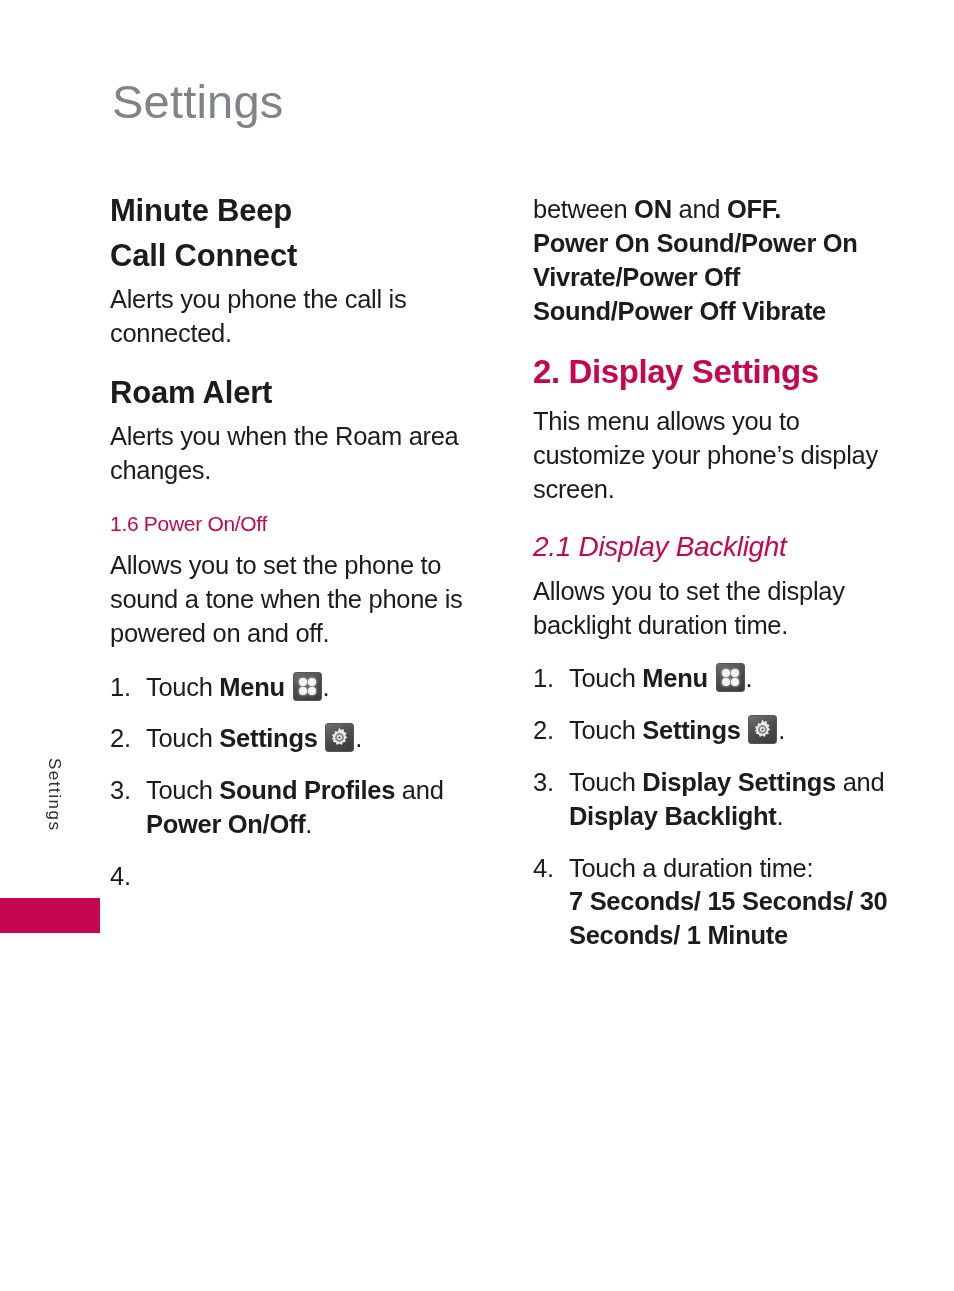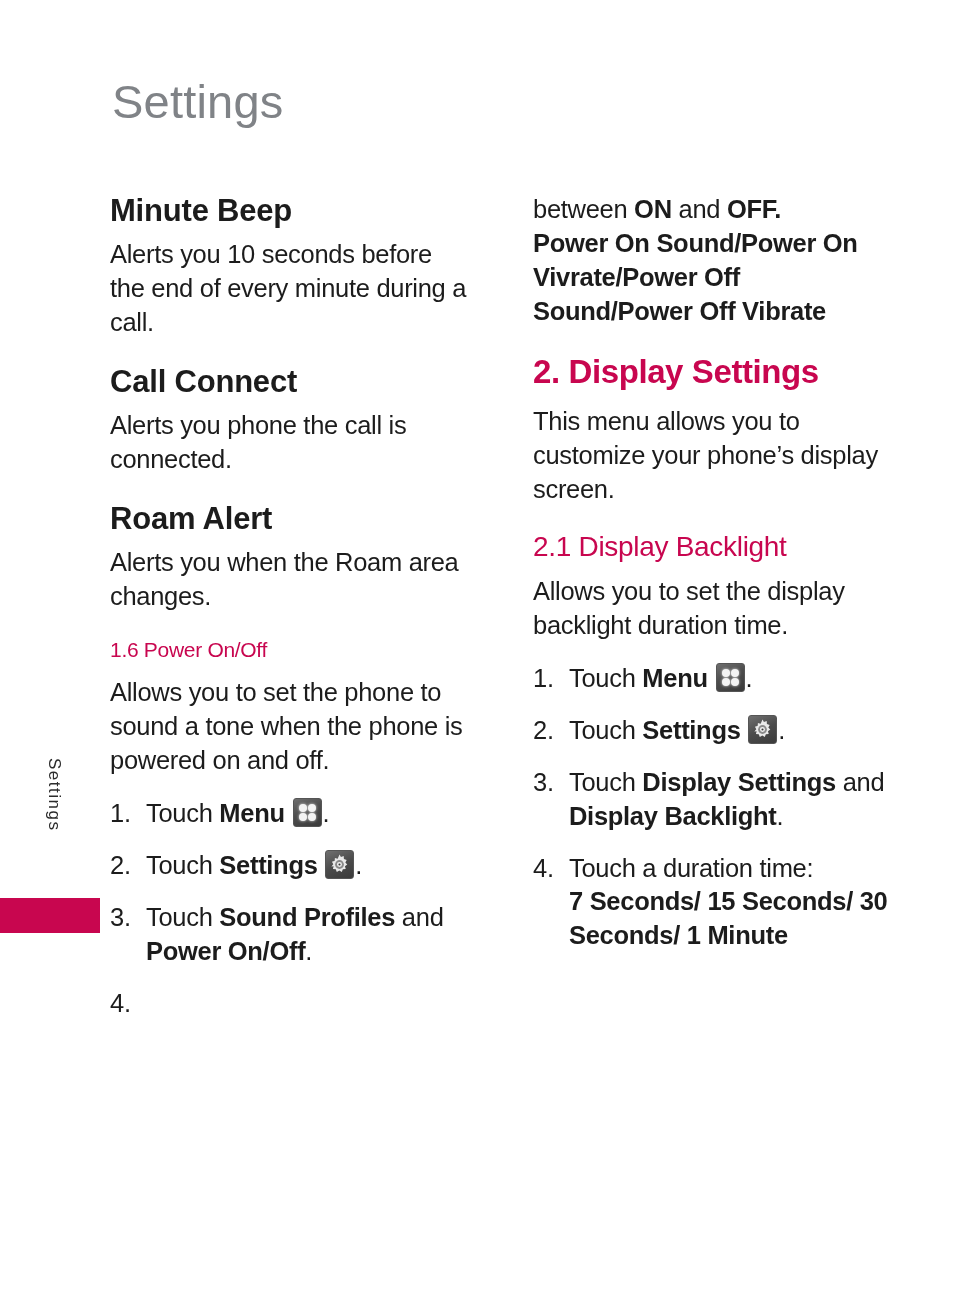--- a/index.html
+++ b/index.html
@@ -87,20 +87,21 @@
     margin: 10px 0 12px 0;
     letter-spacing: -0.4px;
   }
   .sub-sec-head {
     font-size: 28px;
     font-weight: 400;
     color: #c8064f;
     line-height: 1.2;
     margin: 22px 0 10px 0;
     letter-spacing: -0.3px;
+    font-style: italic;
   }
   .sec-head-left {
     font-size: 21px;
     font-weight: 400;
     color: #c8064f;
     line-height: 1.2;
     margin: 14px 0 12px 0;
     letter-spacing: -0.3px;
   }
 
@@ -181,21 +182,20 @@
 <div class="page">
 
   <div class="page-title">Settings</div>
 
   <div class="side-tab-label">Settings</div>
   <div class="side-tab-block"></div>
 
   <div class="col col-left">
 
     <div class="sub-head">Minute Beep</div>
-    <p class="body-text">Alerts you 10 seconds before the end of every minute during a call.</p>
 
     <div class="sub-head">Call Connect</div>
     <p class="body-text">Alerts you phone the call is connected.</p>
 
     <div class="sub-head">Roam Alert</div>
     <p class="body-text">Alerts you when the Roam area changes.</p>
 
     <div class="sec-head-left">1.6 Power On/Off</div>
     <p class="body-text tight">Allows you to set the phone to sound a tone when the phone is powered on and off.</p>
 

